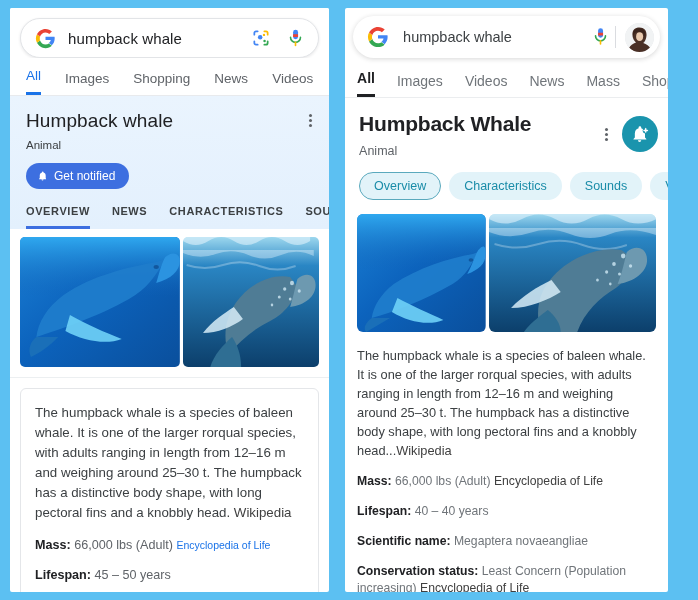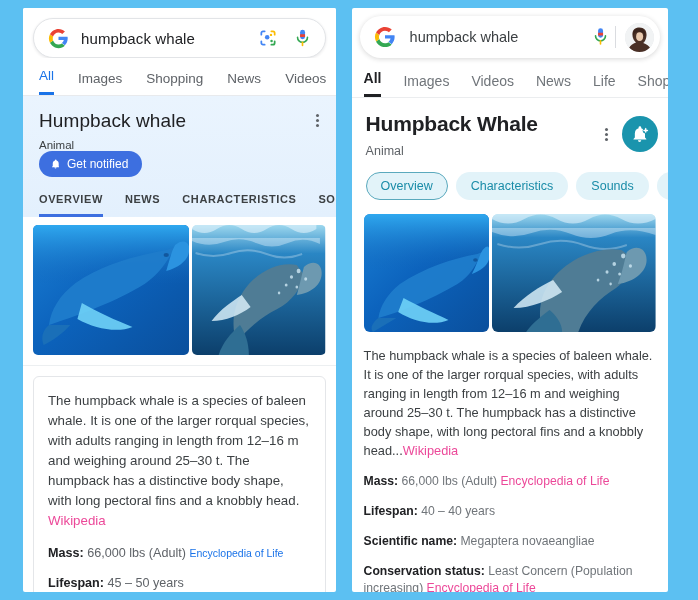--- a/index.html
+++ b/index.html
@@ -8,21 +8,20 @@
     font-family: "Liberation Sans", sans-serif;
     background: #5cc0f2;
     overflow: hidden;
   }
   .stage {
     position: relative;
     width: 678px; height: 600px;
     background: #5cc0f2;
     display: flex;
     gap: 0;
-    padding-left: 13px;
   }
   .panel {
     position: relative;
     overflow: hidden;
   }
 
   
   .panel-left {
     width: 349px; height: 600px;
     padding: 8px 10px 8px 10px;
@@ -85,20 +84,21 @@
     letter-spacing: .1px;
   }
   .l-kp-sub { font-size: 11.5px; color: #3c4043; margin-top: 7px; }
   .l-kebab {
     position: absolute; right: 16px; top: 16px;
     width: 4px;
   }
   .kdot { width: 3px; height: 3px; border-radius: 50%; background: #5f6368; margin: 2px 0; }
   .l-getnotified {
     display: inline-flex; align-items: center; gap: 6px;
+    margin-top: 12px;
     background: #3d6fe0;
     color: #fff;
     font-size: 12px;
     border-radius: 16px;
     padding: 6px 14px 6px 11px;
   }
   .l-kptabs {
     display: flex; gap: 22px;
     margin-top: 16px;
     padding-bottom: 0;
@@ -130,21 +130,21 @@
     background: #fff;
   }
   .l-desc {
     font-size: 13.3px; line-height: 20px; color: #3c4043;
   }
   .l-facts { margin-top: 14px; }
   .l-fact {
     font-size: 12.6px; color: #5f6368; margin-bottom: 13px; line-height: 17px;
   }
   .l-fact b { color: #202124; font-weight: 700; }
-  .lnk { color: #ec4899; }
+  .lnk { color: #404040; }
   .lnk-sm { color: #1a73e8; font-size: 10.5px; }
 
   
   .panel-right {
     width: 349px; height: 600px;
     padding: 8px 10px 8px 6px;
     background: #5cc0f2;
   }
   .right-inner {
     width: 100%; height: 100%;
@@ -404,21 +404,21 @@
             </svg>
           </span>
         </div>
       </div>
 
       <div class="r-navtabs">
         <div class="r-navtab active">All</div>
         <div class="r-navtab">Images</div>
         <div class="r-navtab">Videos</div>
         <div class="r-navtab">News</div>
-        <div class="r-navtab">Life</div>
+        <div class="r-navtab">Mass</div>
         <div class="r-navtab">Shopping</div>
       </div>
 
       <div class="r-kp">
         <div class="r-kp-title">Humpback Whale</div>
         <div class="r-kp-sub">Animal</div>
         <div class="r-kebab">
           <div class="kdot"></div>
             <div class="kdot"></div>
             <div class="kdot"></div>

